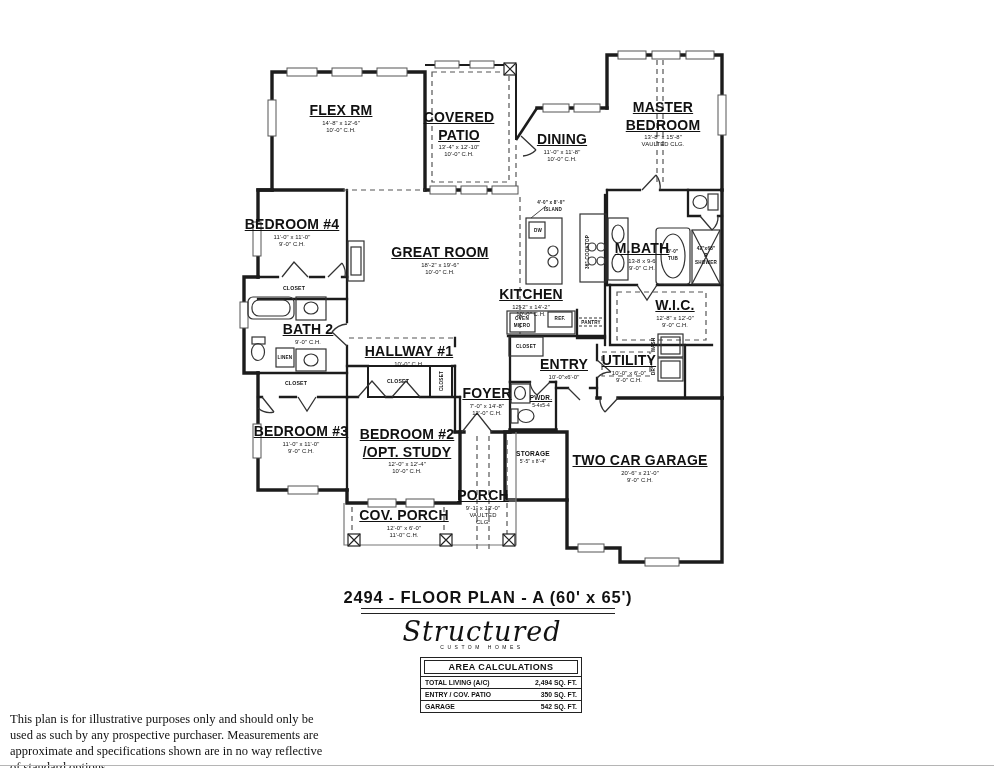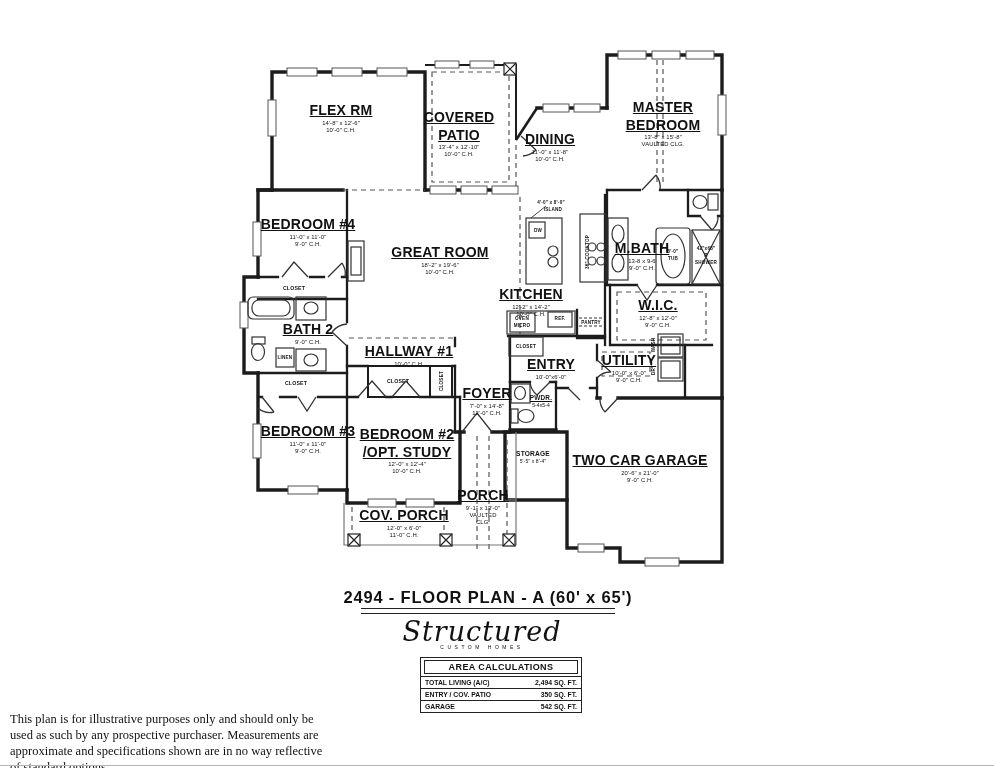--- a/index.html
+++ b/index.html
@@ -212,83 +212,83 @@
   <div class="rn">FLEX RM</div>
   <div class="rd">14'-8" x 12'-6"</div>
   <div class="rd">10'-0" C.H.</div>
 </div>
 <div class="lbl" style="left:459px;top:109px">
   <div class="rn">COVERED</div>
   <div class="rn">PATIO</div>
   <div class="rd">13'-4" x 12'-10"</div>
   <div class="rd">10'-0" C.H.</div>
 </div>
-<div class="lbl" style="left:550px;top:131px">
+<div class="lbl" style="left:562px;top:131px">
   <div class="rn">DINING</div>
   <div class="rd">11'-0" x 11'-8"</div>
   <div class="rd">10'-0" C.H.</div>
 </div>
 <div class="lbl" style="left:663px;top:99px">
   <div class="rn">MASTER</div>
   <div class="rn">BEDROOM</div>
   <div class="rd">13'-8" x 15'-8"</div>
   <div class="rd">VAULTED CLG.</div>
 </div>
-<div class="lbl" style="left:308px;top:216px">
+<div class="lbl" style="left:292px;top:216px">
   <div class="rn">BEDROOM #4</div>
   <div class="rd">11'-0" x 11'-0"</div>
   <div class="rd">9'-0" C.H.</div>
 </div>
 <div class="lbl" style="left:440px;top:244px">
   <div class="rn">GREAT ROOM</div>
   <div class="rd">18'-2" x 19'-6"</div>
   <div class="rd">10'-0" C.H.</div>
 </div>
 <div class="lbl" style="left:531px;top:286px">
   <div class="rn">KITCHEN</div>
   <div class="rd">12'-2" x 14'-2"</div>
   <div class="rd">10'-0" C.H.</div>
 </div>
 <div class="lbl" style="left:642px;top:240px">
   <div class="rn">M.BATH</div>
   <div class="rd">13-8 x 9-6</div>
   <div class="rd">9'-0" C.H.</div>
 </div>
-<div class="lbl" style="left:658px;top:297px">
+<div class="lbl" style="left:675px;top:297px">
   <div class="rn">W.I.C.</div>
   <div class="rd">12'-8" x 12'-0"</div>
   <div class="rd">9'-0" C.H.</div>
 </div>
 <div class="lbl" style="left:308px;top:321px">
   <div class="rn">BATH 2</div>
   <div class="rd">9'-0" C.H.</div>
 </div>
 <div class="lbl" style="left:409px;top:343px">
   <div class="rn">HALLWAY #1</div>
   <div class="rd">10'-0" C.H.</div>
 </div>
-<div class="lbl" style="left:551px;top:356px">
+<div class="lbl" style="left:564px;top:356px">
   <div class="rn">ENTRY</div>
   <div class="rd">10'-0"x6'-0"</div>
 </div>
 <div class="lbl" style="left:629px;top:352px">
   <div class="rn">UTILITY</div>
   <div class="rd">10'-0" x 6'-0"</div>
   <div class="rd">9'-0" C.H.</div>
 </div>
 <div class="lbl" style="left:487px;top:385px">
   <div class="rn">FOYER</div>
   <div class="rd">7'-0" x 14'-8"</div>
   <div class="rd">12'-0" C.H.</div>
 </div>
 <div class="lbl" style="left:541px;top:394px">
   <div class="rn" style="font-size:6.4px">PWDR.</div>
   <div class="rd" style="font-size:5px">5-4x5-4</div>
 </div>
-<div class="lbl" style="left:308px;top:423px">
+<div class="lbl" style="left:301px;top:423px">
   <div class="rn">BEDROOM #3</div>
   <div class="rd">11'-0" x 11'-0"</div>
   <div class="rd">9'-0" C.H.</div>
 </div>
 <div class="lbl" style="left:407px;top:426px">
   <div class="rn">BEDROOM #2</div>
   <div class="rn">/OPT. STUDY</div>
   <div class="rd">12'-0" x 12'-4"</div>
   <div class="rd">10'-0" C.H.</div>
 </div>

